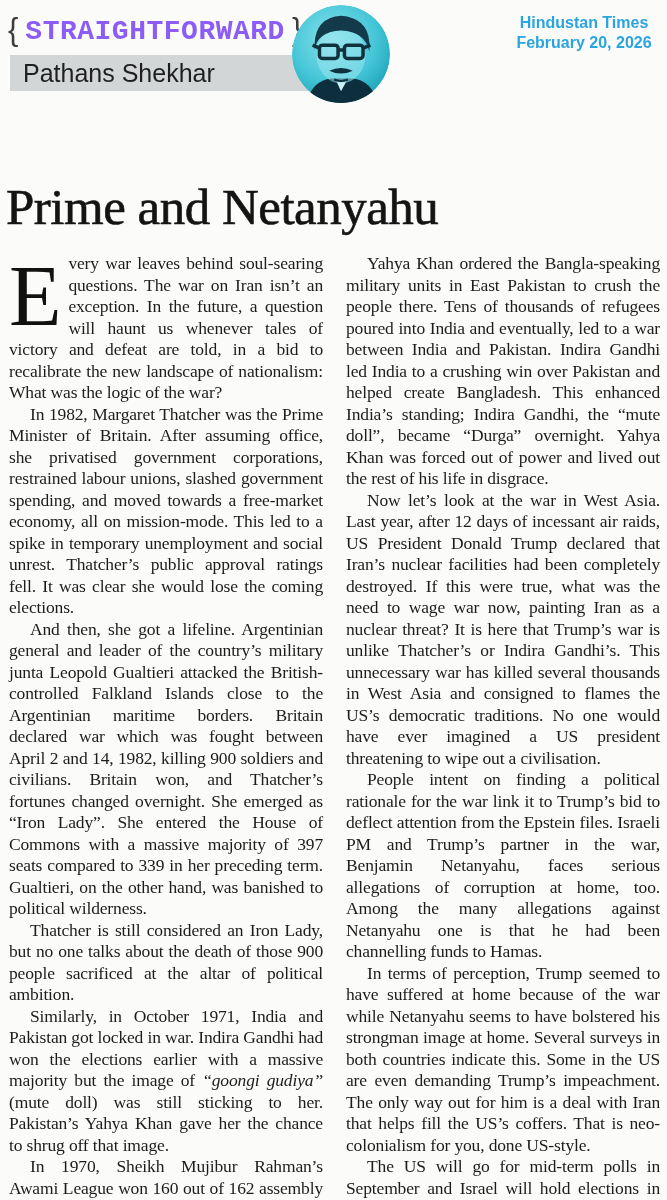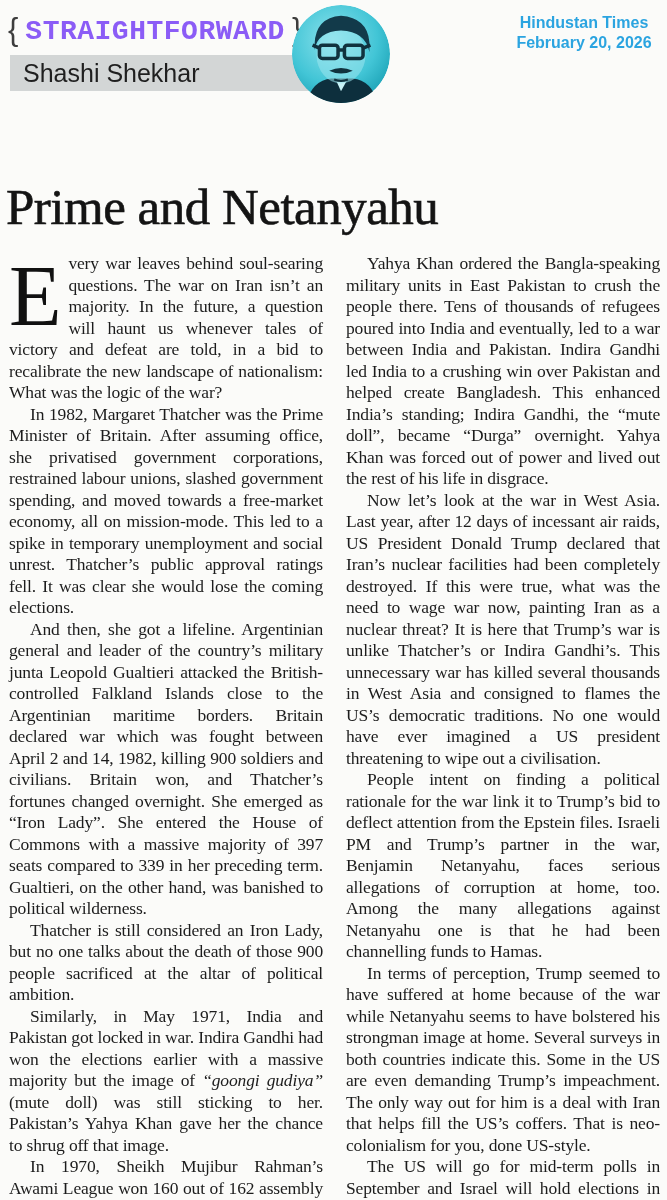--- a/index.html
+++ b/index.html
@@ -76,21 +76,21 @@
 
 <div class="page">
 
   <header class="masthead">
     <div class="brand-row">
       <span class="brace">{</span>
       <span class="brand-label">STRAIGHTFORWARD</span>
       <span class="brace">}</span>
     </div>
     <div class="author-bar">
-      <span>Shashi Shekhar</span>
+      <span>Pathans Shekhar</span>
     </div>
     <div class="portrait">
       <svg width="98" height="98" viewBox="0 0 100 100">
         <defs>
           <radialGradient id="pg" cx="42%" cy="35%" r="75%">
             <stop offset="0%" stop-color="#8ce2ec"></stop>
             <stop offset="60%" stop-color="#42c5d6"></stop>
             <stop offset="100%" stop-color="#159cb0"></stop>
           </radialGradient>
         </defs>
@@ -114,25 +114,25 @@
       <div>Hindustan Times</div>
       <div>February 20, 2026</div>
     </div>
   </header>
 
   <h1 class="headline"><br><span>Prime and Netanyahu</span></h1>
 
   <div class="columns">
 
     <div class="col">
-      <p><span class="dropcap">E</span><span>very war leaves behind soul-searing questions. The war on Iran isn’t an majority. In the future, a question will haunt us whenever tales of victory and defeat are told, in a bid to recalibrate the new landscape of nationalism: What was the logic of the war?</span></p>
+      <p><span class="dropcap">E</span><span>very war leaves behind soul-searing questions. The war on Iran isn’t an exception. In the future, a question will haunt us whenever tales of victory and defeat are told, in a bid to recalibrate the new landscape of nationalism: What was the logic of the war?</span></p>
       <p class="ind">In 1982, Margaret Thatcher was the Prime Minister of Britain. After assuming office, she privatised government corporations, restrained labour unions, slashed government spending, and moved towards a free-market economy, all on mission-mode. This led to a spike in temporary unemployment and social unrest. Thatcher’s public approval ratings fell. It was clear she would lose the coming elections.</p>
       <p class="ind">And then, she got a lifeline. Argentinian general and leader of the country’s military junta Leopold Gualtieri attacked the British-controlled Falkland Islands close to the Argentinian maritime borders. Britain declared war which was fought between April 2 and 14, 1982, killing 900 soldiers and civilians. Britain won, and Thatcher’s fortunes changed overnight. She emerged as “Iron Lady”. She entered the House of Commons with a massive majority of 397 seats compared to 339 in her preceding term. Gualtieri, on the other hand, was banished to political wilderness.</p>
       <p class="ind">Thatcher is still considered an Iron Lady, but no one talks about the death of those 900 people sacrificed at the altar of political ambition.</p>
-      <p class="ind"><span>Similarly, in May 1971, India and Pakistan got locked in war. Indira Gandhi had won the elections earlier with a massive majority but the image of </span><i>“goongi gudiya”</i><span> (mute doll) was still sticking to her. Pakistan’s Yahya Khan gave her the chance to shrug off that image.</span></p>
+      <p class="ind"><span>Similarly, in October 1971, India and Pakistan got locked in war. Indira Gandhi had won the elections earlier with a massive majority but the image of </span><i>“goongi gudiya”</i><span> (mute doll) was still sticking to her. Pakistan’s Yahya Khan gave her the chance to shrug off that image.</span></p>
       <p class="ind">In 1970, Sheikh Mujibur Rahman’s Awami League won 160 out of 162 assembly seats in East Pakistan to command a majority in the National Assembly. Rightfully, he should have been made Pakistan’s Prime Minister (PM), but the Punjabis, Sindhis, Balochs and Pathans in West Pakistan weren’t ready for a Bangla-speaking PM.</p>
     </div>
 
     <div class="col">
       <p class="ind">Yahya Khan ordered the Bangla-speaking military units in East Pakistan to crush the people there. Tens of thousands of refugees poured into India and eventually, led to a war between India and Pakistan. Indira Gandhi led India to a crushing win over Pakistan and helped create Bangladesh. This enhanced India’s standing; Indira Gandhi, the “mute doll”, became “Durga” overnight. Yahya Khan was forced out of power and lived out the rest of his life in disgrace.</p>
       <p class="ind">Now let’s look at the war in West Asia. Last year, after 12 days of incessant air raids, US President Donald Trump declared that Iran’s nuclear facilities had been completely destroyed. If this were true, what was the need to wage war now, painting Iran as a nuclear threat? It is here that Trump’s war is unlike Thatcher’s or Indira Gandhi’s. This unnecessary war has killed several thousands in West Asia and consigned to flames the US’s democratic traditions. No one would have ever imagined a US president threatening to wipe out a civilisation.</p>
       <p class="ind">People intent on finding a political rationale for the war link it to Trump’s bid to deflect attention from the Epstein files. Israeli PM and Trump’s partner in the war, Benjamin Netanyahu, faces serious allegations of corruption at home, too. Among the many allegations against Netanyahu one is that he had been channelling funds to Hamas.</p>
       <p class="ind">In terms of perception, Trump seemed to have suffered at home because of the war while Netanyahu seems to have bolstered his strongman image at home. Several surveys in both countries indicate this. Some in the US are even demanding Trump’s impeachment. The only way out for him is a deal with Iran that helps fill the US’s coffers. That is neo-colonialism for you, done US-style.</p>
       <p class="ind">The US will go for mid-term polls in September and Israel will hold elections in October. Will the war and its bloodbath help Trump and Netanyahu win the polls? Can the two leaders be brave enough to offer an honest answer?</p>
 

